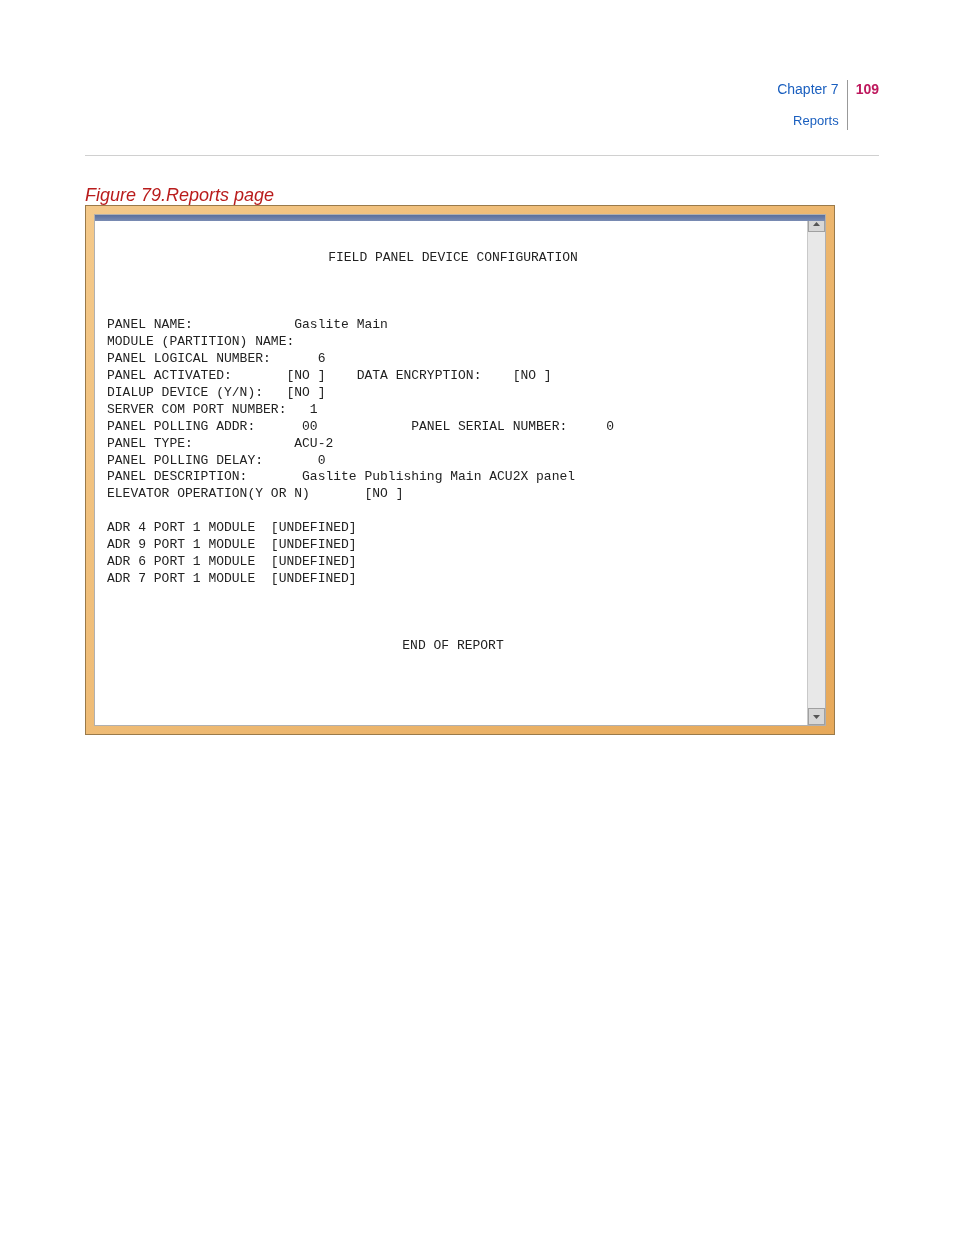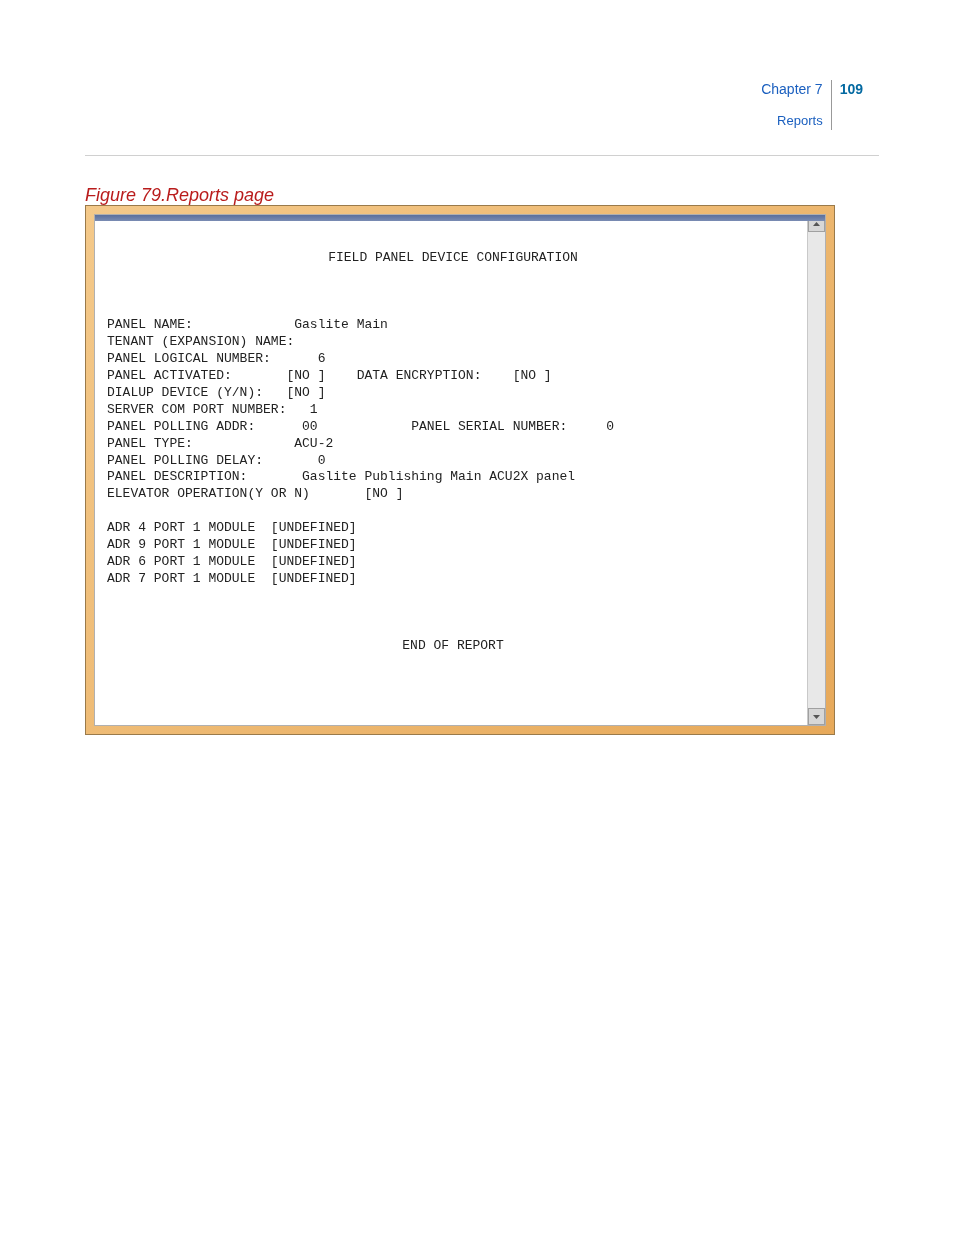--- a/index.html
+++ b/index.html
@@ -7,39 +7,39 @@
     padding: 0;
     background: #fff;
     font-family: Arial, Helvetica, sans-serif;
     width: 954px;
     height: 1235px;
     position: relative;
   }
   .page-header {
     position: absolute;
     top: 80px;
-    right: 91px;
+    right: 75px;
     text-align: right;
     font-size: 14px;
     line-height: 1.3;
   }
   .hdr-row {
     display: flex;
     align-items: flex-start;
   }
   .hdr-left {
     text-align: right;
     color: #1a5fbf;
     padding-right: 8px;
     border-right: 1.5px solid #999;
   }
   .hdr-right {
     padding-left: 8px;
     font-weight: bold;
-    color: #0369a1;
+    color: #be185d;
   }
   .hdr-sub {
     color: #1a5fbf;
     font-size: 13px;
     margin-top: 15px;
   }
   .hr {
     position: absolute;
     top: 155px;
     left: 85px;
@@ -135,21 +135,21 @@
 <div class="figure-caption">Figure 79.Reports page</div>
 
 <div class="figure-box">
   <div class="report-window">
     <div class="titlebar-strip"></div>
     <div class="report-content">
 <span class="title">FIELD PANEL DEVICE CONFIGURATION</span>
 
 
 <span>PANEL NAME:             Gaslite Main</span>
-<span>TENANT (EXPANSION) NAME:</span>
+<span>MODULE (PARTITION) NAME:</span>
 <span>PANEL LOGICAL NUMBER:      6</span>
 <span>PANEL ACTIVATED:       [NO ]    DATA ENCRYPTION:    [NO ]</span>
 <span>DIALUP DEVICE (Y/N):   [NO ]</span>
 <span>SERVER COM PORT NUMBER:   1</span>
 <span>PANEL POLLING ADDR:      00            PANEL SERIAL NUMBER:     0</span>
 <span>PANEL TYPE:             ACU-2</span>
 <span>PANEL POLLING DELAY:       0</span>
 <span>PANEL DESCRIPTION:       Gaslite Publishing Main ACU2X panel</span>
 <span>ELEVATOR OPERATION(Y OR N)       [NO ]</span>
 

